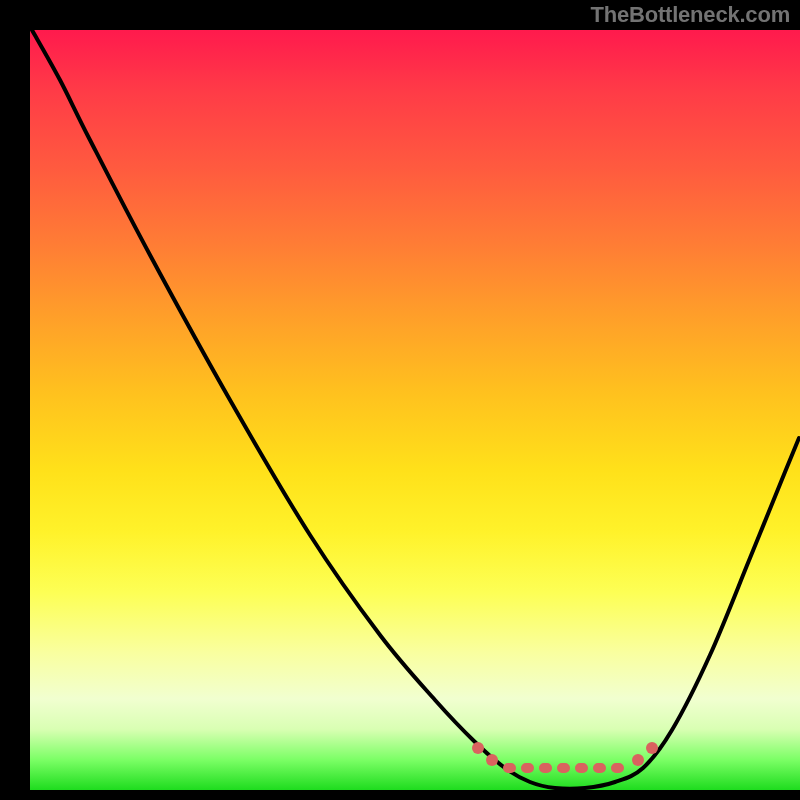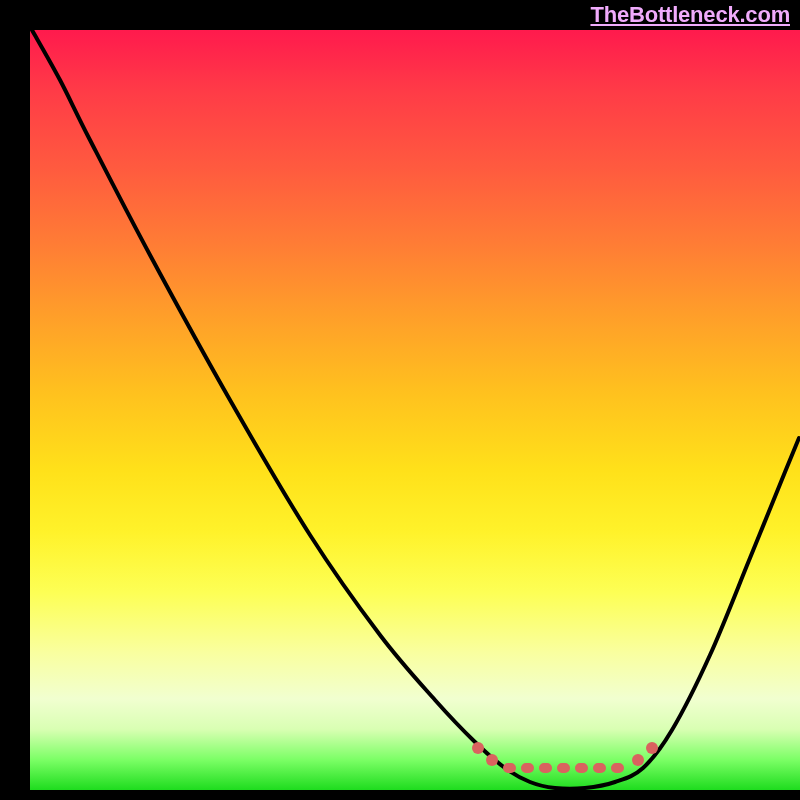--- a/index.html
+++ b/index.html
@@ -70,15 +70,15 @@
     <svg class="curves" id="curves-svg" width="770" height="760" viewBox="0 0 770 760">
         <path d="M 2 0 C 6.67 8.33, 20.33 31.67, 30 50 C 39.67 68.33, 45.00 80.83, 60 110 C 75.00 139.17, 96.67 181.67, 120 225 C 143.33 268.33, 173.33 323.33, 200 370 C 226.67 416.67, 255.00 465.83, 280 505 C 305.00 544.17, 329.17 577.50, 350 605 C 370.83 632.50, 389.17 652.17, 405 670 C 420.83 687.83, 433.33 700.67, 445 712 C 456.67 723.33, 465.83 731.33, 475 738 C 484.17 744.67, 491.67 748.67, 500 752 C 508.33 755.33, 515.83 757.00, 525 758 C 534.17 759.00, 545.00 759.00, 555 758 C 565.00 757.00, 575.33 755.33, 585 752 C 594.67 748.67, 603.50 746.67, 613 738 C 622.50 729.33, 630.83 718.83, 642 700 C 653.17 681.17, 667.00 653.67, 680 625 C 693.00 596.33, 707.50 558.50, 720 528 C 732.50 497.50, 746.83 462.00, 755 442 C 763.17 422.00, 766.67 413.67, 769 408 " fill="none" stroke="#000000" stroke-width="4" stroke-linecap="round" stroke-linejoin="round"></path>
         <line x1="478" x2="596" y1="738" y2="738" stroke="#d9635f" stroke-width="10" stroke-linecap="round" stroke-dasharray="3 15"></line>
         <circle cx="448" cy="718" r="6" fill="#d9635f"></circle>
         <circle cx="462" cy="730" r="6" fill="#d9635f"></circle>
         <circle cx="608" cy="730" r="6" fill="#d9635f"></circle>
         <circle cx="622" cy="718" r="6" fill="#d9635f"></circle>
       </svg>
   </div>
 
-  <div class="attribution" id="attribution" style="right: 10px; color: #f0abfc; text-decoration: underline;">TheBottleneck.com</div>
+  <div class="attribution" id="attribution" style="right: 10px; color: #737373;">TheBottleneck.com</div>
 
 </div>
 
 </body></html>

